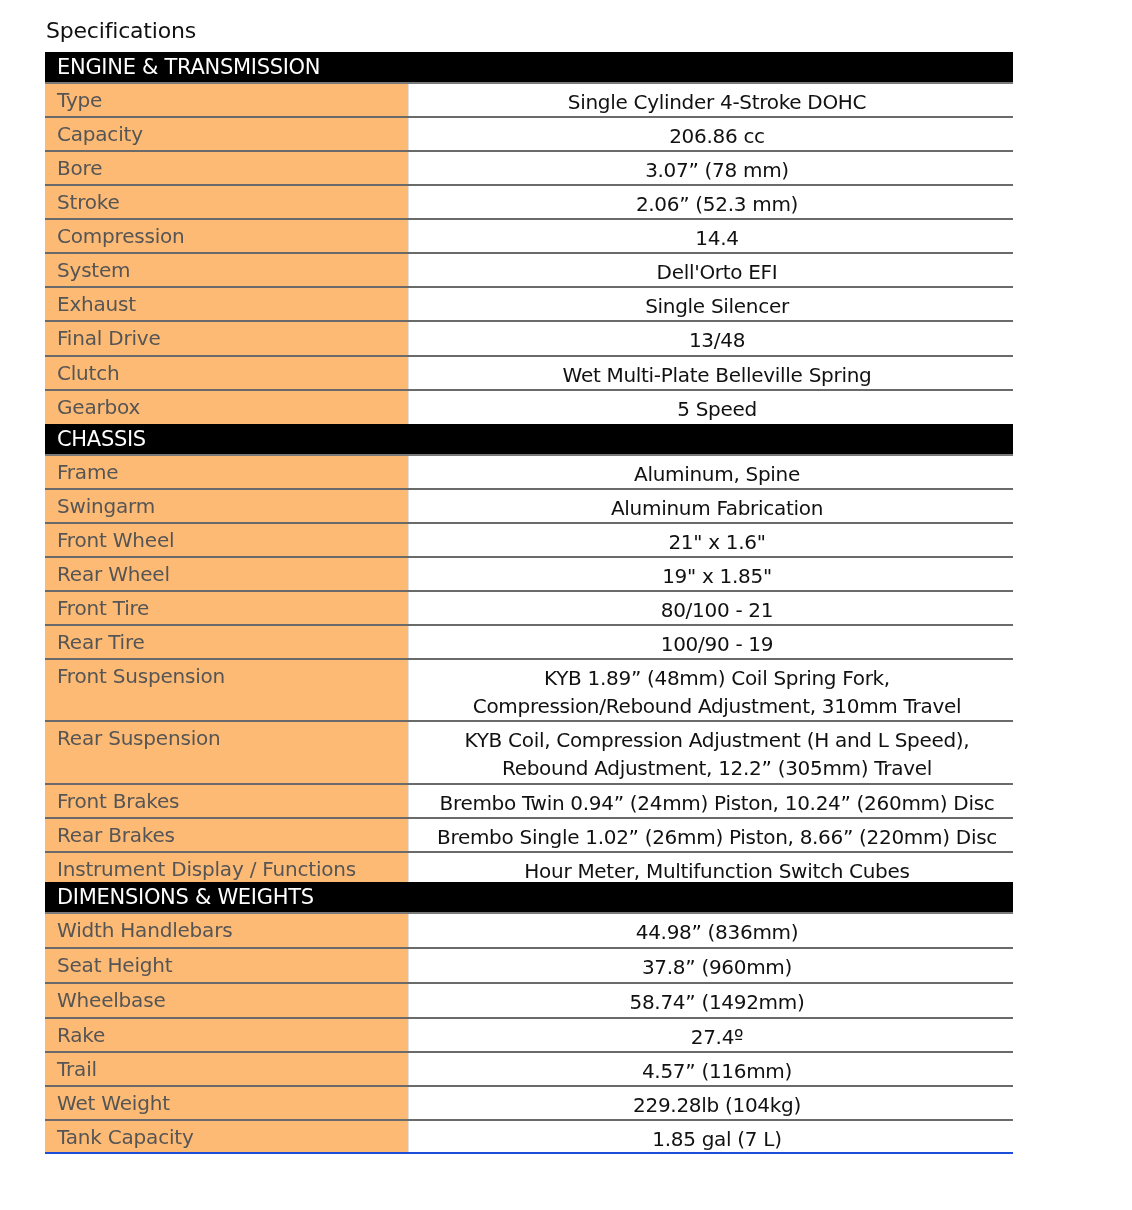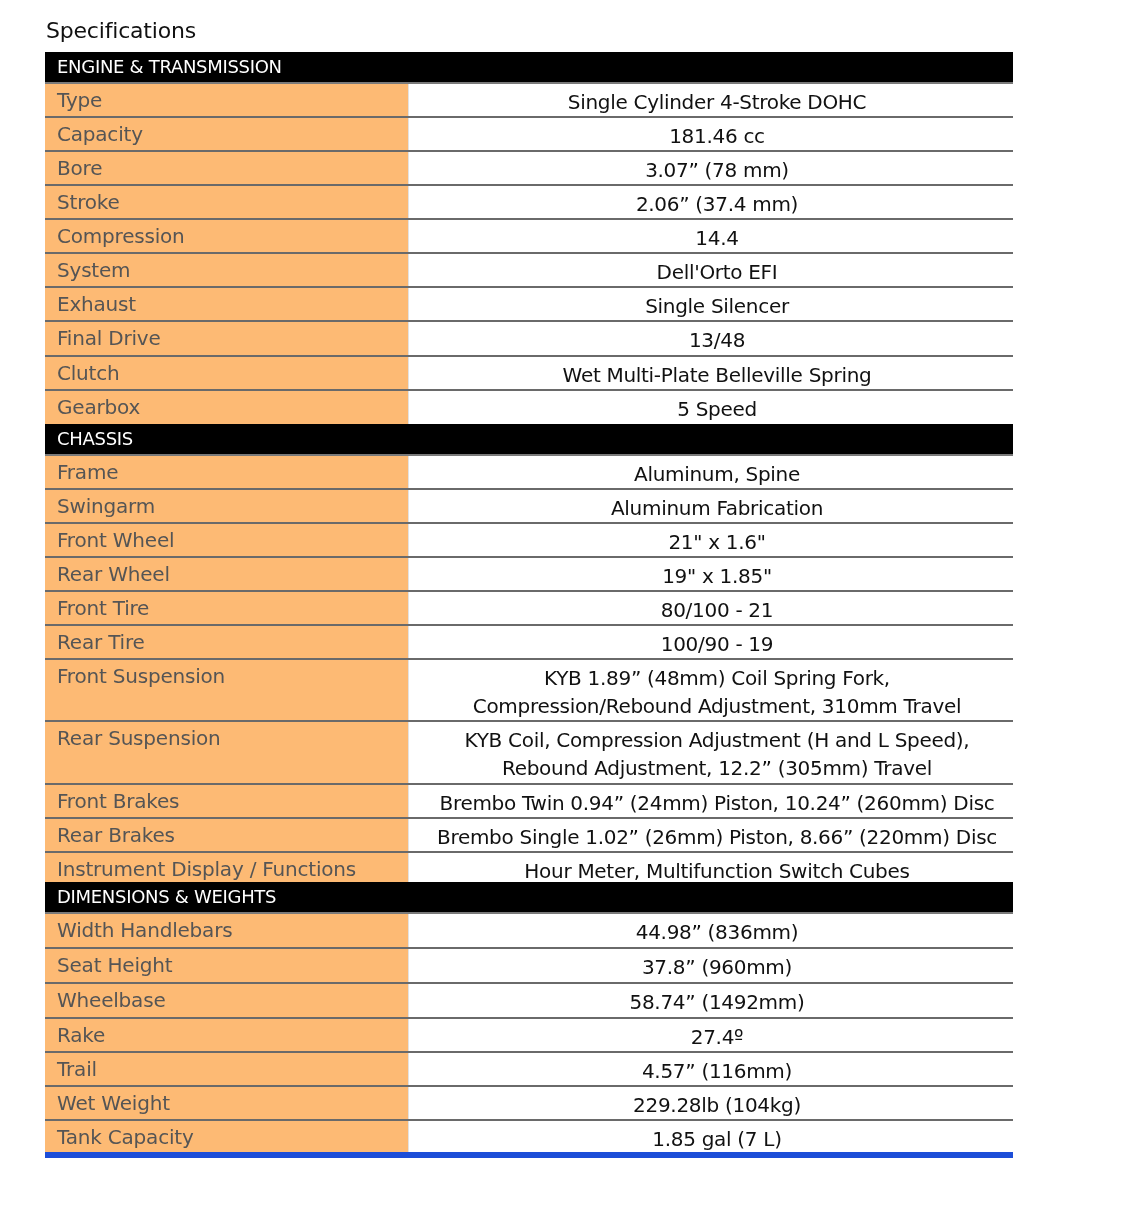--- a/index.html
+++ b/index.html
@@ -9,28 +9,28 @@
     }
     .title {
       position: absolute; left: 46px; top: 18px;
       font-size: 22px; color: #111; letter-spacing: -0.2px;
     }
     .spec-table {
       position: absolute; left: 45px; top: 52px; width: 968px;
     }
     .section-header {
       background: #000; color: #fff; height: 30px;
-      font-size: 18px; line-height: 30px; padding-left: 12px;
+      font-size: 21px; line-height: 30px; padding-left: 12px;
       border-bottom: 2px solid #7a7a7a; letter-spacing: -0.3px;
       box-sizing: content-box;
     }
     .row {
       display: flex; border-bottom: 2px solid #6a6a6a;
     }
-    .row.last { border-bottom: 6px solid #1d4ed8; }
+    .row.last { border-bottom: 2px solid #1d4ed8; }
     .row.no-border { border-bottom: none; }
     .label {
       width: 364px; background: #fdba74; color: #555;
       font-size: 20px; padding: 2px 0 0 12px; box-sizing: border-box;
       border-right: 1px solid #e2e2e2; letter-spacing: -0.2px;
     }
     .value {
       flex: 1; color: #111; font-size: 20px;
       padding: 4px 0 0 12px; box-sizing: border-box; letter-spacing: -0.3px;
       line-height: 28px;
@@ -45,29 +45,29 @@
 
 <div class="spec-table">
 
   <div class="section-header">ENGINE &amp; TRANSMISSION</div>
   <div class="row" style="height:32px">
       <div class="label">Type</div>
       <div class="value">Single Cylinder 4-Stroke DOHC</div>
     </div>
   <div class="row" style="height:32px">
       <div class="label">Capacity</div>
-      <div class="value">181.46 cc</div>
+      <div class="value">206.86 cc</div>
     </div>
   <div class="row" style="height:32px">
       <div class="label">Bore</div>
       <div class="value">3.07” (78 mm)</div>
     </div>
   <div class="row" style="height:32px">
       <div class="label">Stroke</div>
-      <div class="value">2.06” (37.4 mm)</div>
+      <div class="value">2.06” (52.3 mm)</div>
     </div>
   <div class="row" style="height:32px">
       <div class="label">Compression</div>
       <div class="value">14.4</div>
     </div>
   <div class="row" style="height:32px">
       <div class="label">System</div>
       <div class="value">Dell'Orto EFI</div>
     </div>
   <div class="row" style="height:32px">

